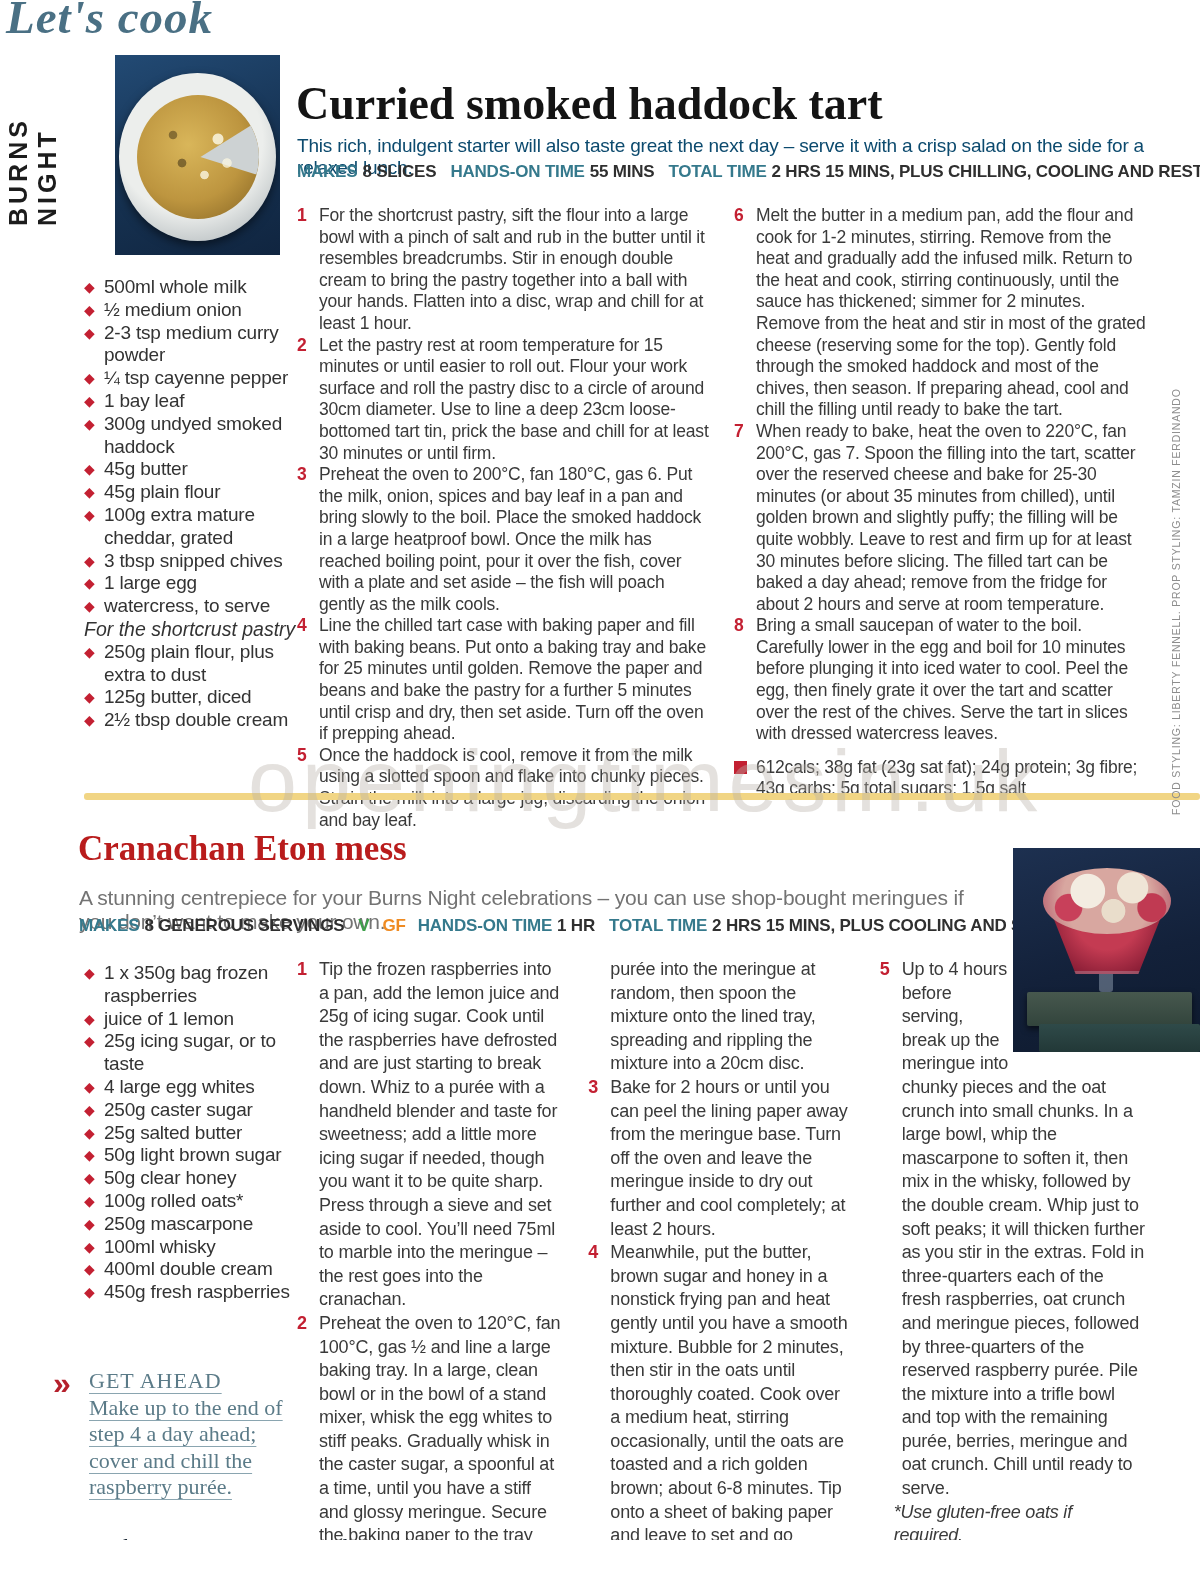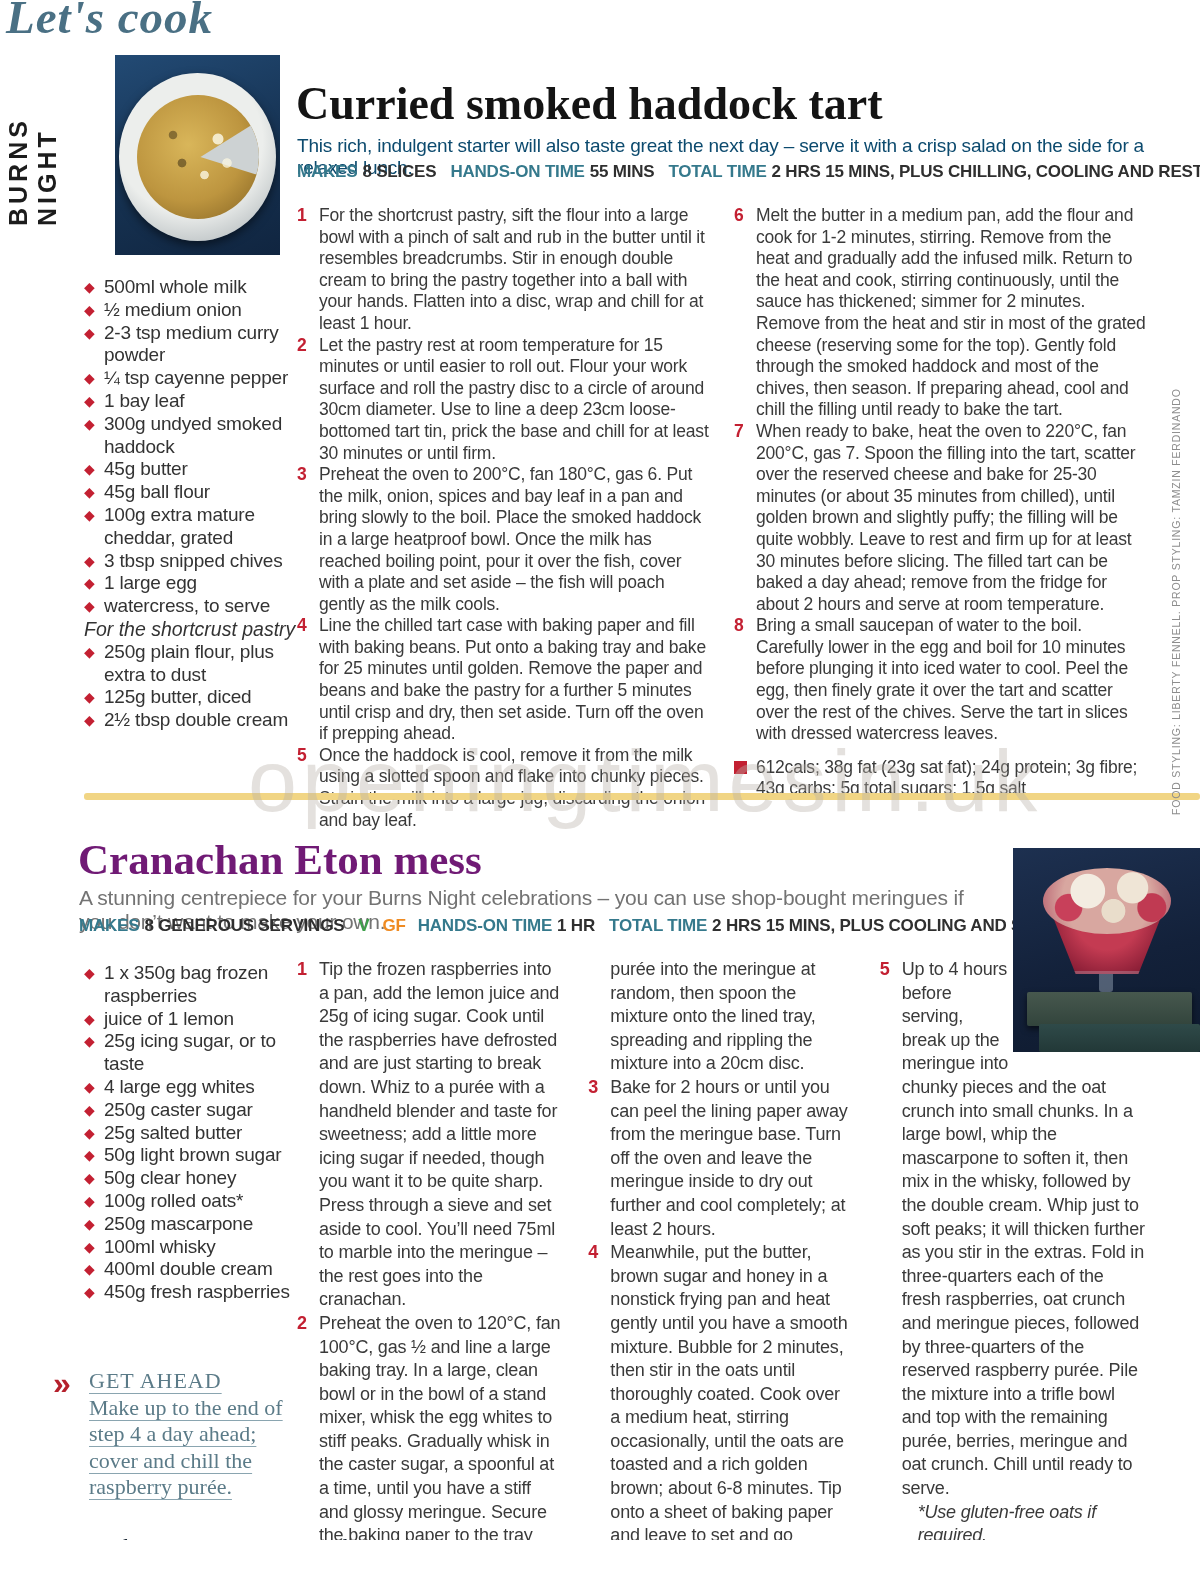--- a/index.html
+++ b/index.html
@@ -78,32 +78,32 @@
   .r2-steps .stext,.r2-steps .num{font-size:18px;line-height:23.6px;}
   .step{display:flex;}
   .step .num{flex:none;width:22px;font-weight:700;color:#c32032;}
   .step .stext{flex:1;color:#3a3a3a;letter-spacing:-.2px;}
   .nutrition{display:flex;margin-top:12px;}
   .nutrition .sq{flex:none;width:22px;padding-top:4px;}
   .nutrition .sq::before{content:"";display:block;width:13px;height:13px;background:#c32032;}
   .nutrition .ntext{flex:1;color:#3a3a3a;letter-spacing:-.2px;}
   .r1-steps .ntext{font-size:17.5px;line-height:21.6px;}
   .r2-steps .ntext{font-size:18px;line-height:23.6px;}
-  .footnote{font-style:italic;margin-left:38px;color:#3a3a3a;letter-spacing:-.2px;
+  .footnote{font-style:italic;margin-left:14px;color:#3a3a3a;letter-spacing:-.2px;
             font-size:18px;line-height:23.6px;}
   .float-spacer{float:right;width:134px;height:100px;}
 
   
   .divider{position:absolute;left:84px;right:0;top:793px;height:7px;background:#f1d584;border-radius:3px;}
   .watermark{position:absolute;left:248px;top:730px;font-size:88px;letter-spacing:5px;
              color:#b9b2a9;opacity:.38;white-space:nowrap;pointer-events:none;z-index:3;}
 
   
   .r2-title{position:absolute;left:78px;top:806px;font-family:"Liberation Serif",serif;
-            font-weight:700;font-size:43px;color:#701a75;}
+            font-weight:700;font-size:35px;color:#b91c1c;}
   .r2-intro{position:absolute;left:79px;top:874px;width:920px;font-size:21px;color:#737373;letter-spacing:-.2px;margin-top:12px;}
   .r2-meta{left:79px;top:916px;}
 
   
   .get-ahead{position:absolute;left:53px;top:1368px;width:240px;display:flex;}
   .get-ahead .chev{flex:none;width:36px;color:#b5202c;font-size:32px;font-weight:700;line-height:30px;}
   .ga-body{font-family:"Liberation Serif",serif;color:#5b7b88;font-size:22px;line-height:26.5px;
            text-decoration:underline;text-decoration-color:#8aa5b0;text-underline-offset:5px;
            text-decoration-thickness:1px;}
   .ga-head{letter-spacing:1px;}
@@ -170,21 +170,21 @@
           <span class="itext">300g undyed smoked haddock</span>
         </li>
 
         <li class="ing">
           <span class="dmd"></span>
           <span class="itext">45g butter</span>
         </li>
 
         <li class="ing">
           <span class="dmd"></span>
-          <span class="itext">45g ball flour</span>
+          <span class="itext">45g plain flour</span>
         </li>
 
         <li class="ing">
           <span class="dmd"></span>
           <span class="itext">100g extra mature cheddar, grated</span>
         </li>
 
         <li class="ing">
           <span class="dmd"></span>
           <span class="itext">3 tbsp snipped chives</span>

